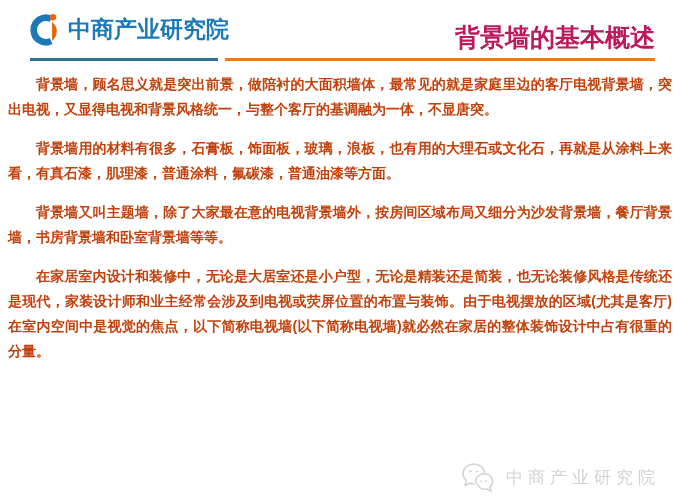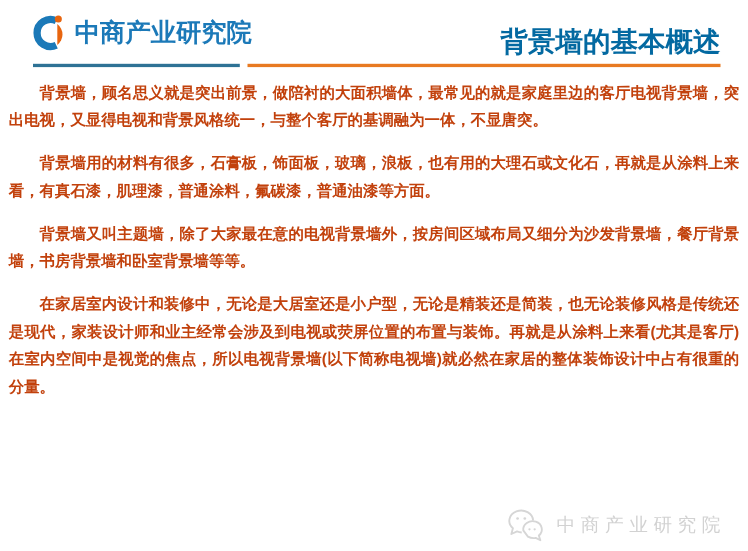--- a/index.html
+++ b/index.html
@@ -22,21 +22,21 @@
   .logo-text {
     color: #1b79b8;
     font-size: 23px;
     font-weight: 700;
     letter-spacing: 0px;
     white-space: nowrap;
   }
 
   .page-title {
     position: absolute; right: 25px; top: 21px;
-    color: #0369a1;
+    color: #be185d;
     font-size: 25px;
     font-weight: 700;
     white-space: nowrap;
   }
 
   .divider {
     position: absolute; top: 58px; left: 30px; right: 25px;
     display: flex; align-items: center;
   }
   .divider-blue   { width: 188px; height: 3px; background: #2e7295; }
@@ -95,21 +95,21 @@
     <div class="divider-gap"></div>
     <div class="divider-orange"></div>
   </div>
 
 </div>
 
 <div class="content">
   <p>背景墙，顾名思义就是突出前景，做陪衬的大面积墙体，最常见的就是家庭里边的客厅电视背景墙，突出电视，又显得电视和背景风格统一，与整个客厅的基调融为一体，不显唐突。</p>
   <p>背景墙用的材料有很多，石膏板，饰面板，玻璃，浪板，也有用的大理石或文化石，再就是从涂料上来看，有真石漆，肌理漆，普通涂料，氟碳漆，普通油漆等方面。</p>
   <p>背景墙又叫主题墙，除了大家最在意的电视背景墙外，按房间区域布局又细分为沙发背景墙，餐厅背景墙，书房背景墙和卧室背景墙等等。</p>
-  <p>在家居室内设计和装修中，无论是大居室还是小户型，无论是精装还是简装，也无论装修风格是传统还是现代，家装设计师和业主经常会涉及到电视或荧屏位置的布置与装饰。再就是从涂料上来看(尤其是客厅)在室内空间中是视觉的焦点，所以电视背景墙(以下简称电视墙)就必然在家居的整体装饰设计中占有很重的分量。</p>
+  <p>在家居室内设计和装修中，无论是大居室还是小户型，无论是精装还是简装，也无论装修风格是传统还是现代，家装设计师和业主经常会涉及到电视或荧屏位置的布置与装饰。由于电视摆放的区域(尤其是客厅)在室内空间中是视觉的焦点，以下简称电视墙(以下简称电视墙)就必然在家居的整体装饰设计中占有很重的分量。</p>
 </div>
 
 <div class="watermark">
   <svg class="wechat-icon" viewBox="0 0 40 34" aria-hidden="true">
 
     <path d="M 26,13 A 11.5,10 0 1 0 6.5,20.5 L 5,26 L 10.5,23.5 A 13,11 0 0 0 15,24.5" fill="none" stroke="#d6d6d6" stroke-width="1.8" stroke-linejoin="round"></path>
     <circle cx="11" cy="11" r="1.3" fill="#d6d6d6"></circle>
     <circle cx="18" cy="11" r="1.3" fill="#d6d6d6"></circle>
 
     <path d="M 16.5,22.5 A 9,8 0 1 1 31.5,27.5 L 33,32 L 28.5,29.8 A 10,9 0 0 1 21,28.5 Z" fill="none" stroke="#d6d6d6" stroke-width="1.8" stroke-linejoin="round"></path>

